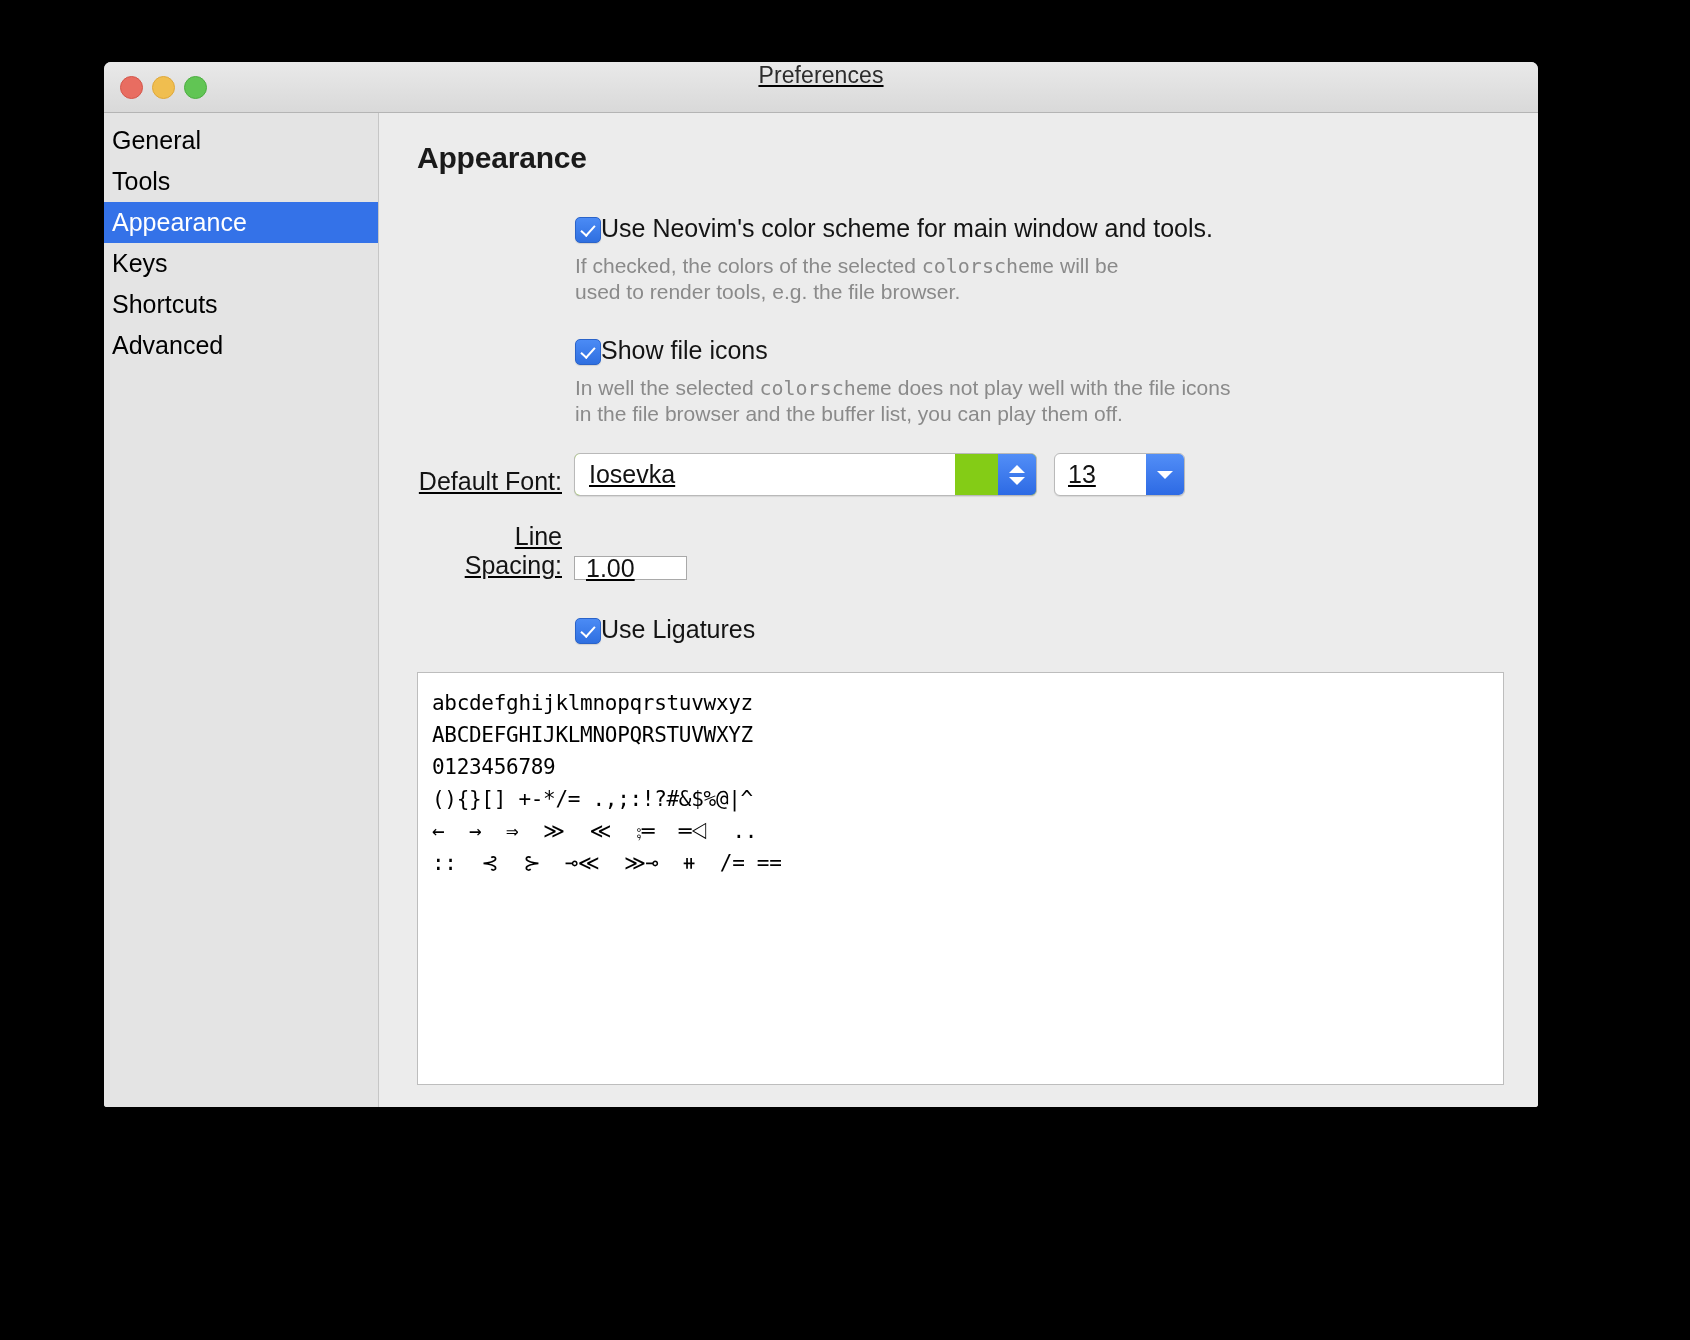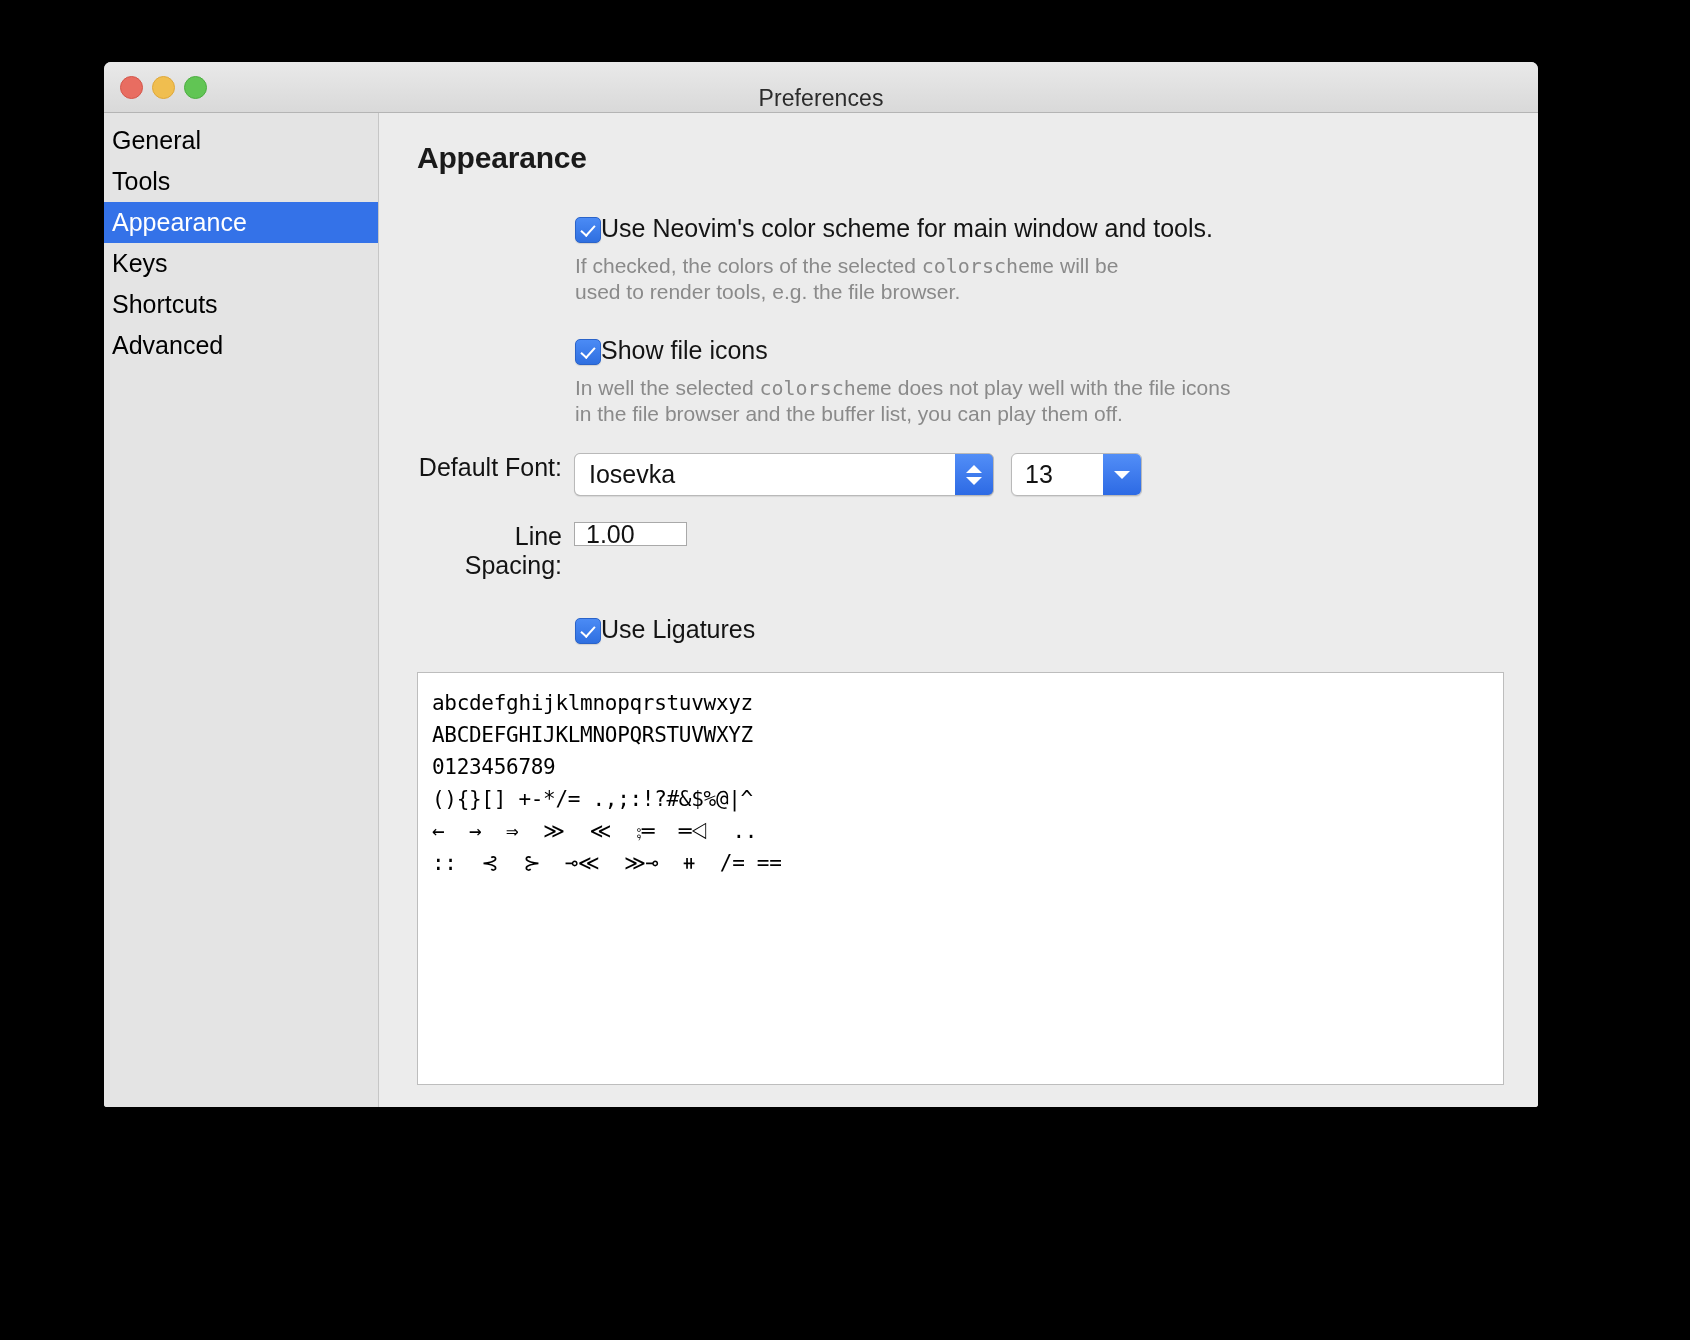--- a/index.html
+++ b/index.html
@@ -38,22 +38,23 @@
   }
 
   
   .titlebar {
     position: relative;
     height: 50px;
     flex: 0 0 50px;
     background: linear-gradient(to bottom, #e9e9e9 0%, #d9d9d9 100%);
     border-bottom: 1px solid #b4b4b4;
     display: flex;
-    align-items: flex-end;
+    align-items: flex-start;
     justify-content: center;
+    text-decoration: underline;
   }
   .traffic-lights {
     position: absolute;
     left: 16px;
     top: 0;
     height: 50px;
     display: flex;
     align-items: center;
     gap: 9px;
   }
@@ -164,43 +165,45 @@
   }
   .help-text .mono {
     font-family: "DejaVu Sans Mono", "Liberation Mono", monospace;
     font-size: 20px;
   }
   .gap-a { height: 30px; }
 
   
   .form-row {
     display: flex;
-    align-items: flex-start;
+    align-items: flex-end;
     margin-top: 26px;
+    text-decoration: underline;
   }
   .form-label {
     font-size: 25px;
     color: #131313;
     width: 157px;
     text-align: right;
     flex: 0 0 157px;
     padding-right: 12px;
     box-sizing: border-box;
   }
 
   
   .combo {
     display: flex;
     align-items: stretch;
     height: 41px;
     border-radius: 6px;
-    background: #a3a3a3;
+    background: #84cc16;
     border: 1px solid #b9b9b9;
     box-shadow: 0 1px 1px rgba(0,0,0,0.09);
     overflow: hidden;
+    gap: 43px;
   }
   .combo-field {
     width: 380px;
     display: flex;
     align-items: center;
     padding-left: 14px;
     font-size: 25px;
     color: #121212;
     background: #ffffff;
     box-sizing: border-box;

